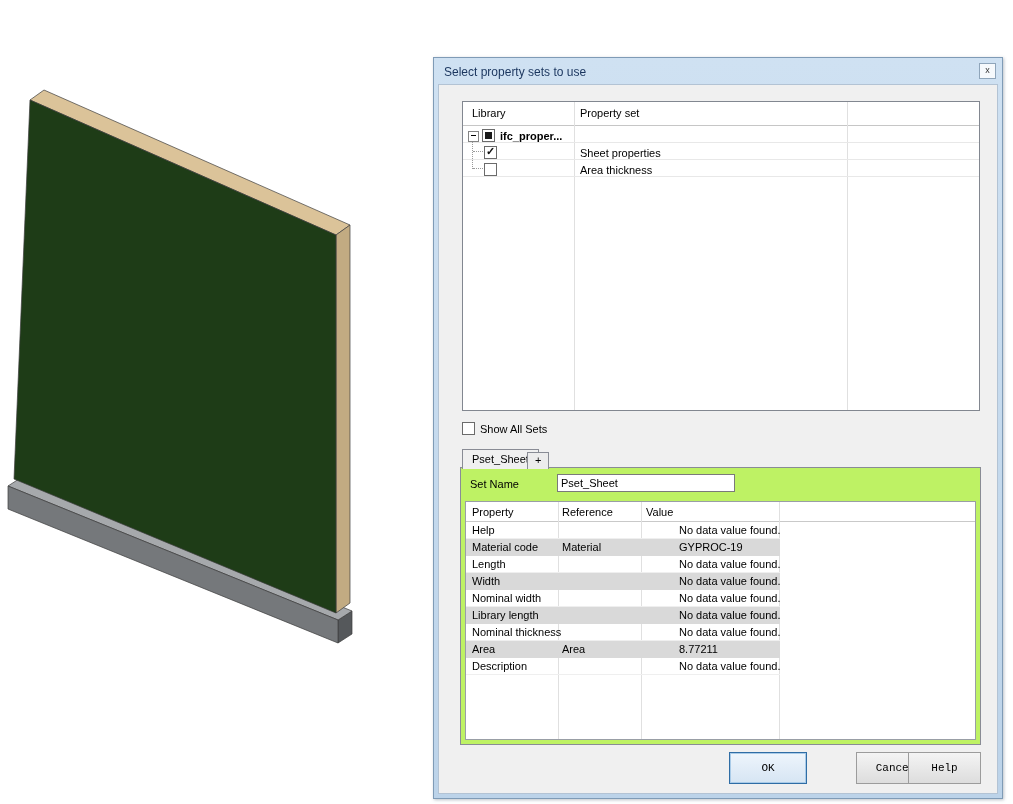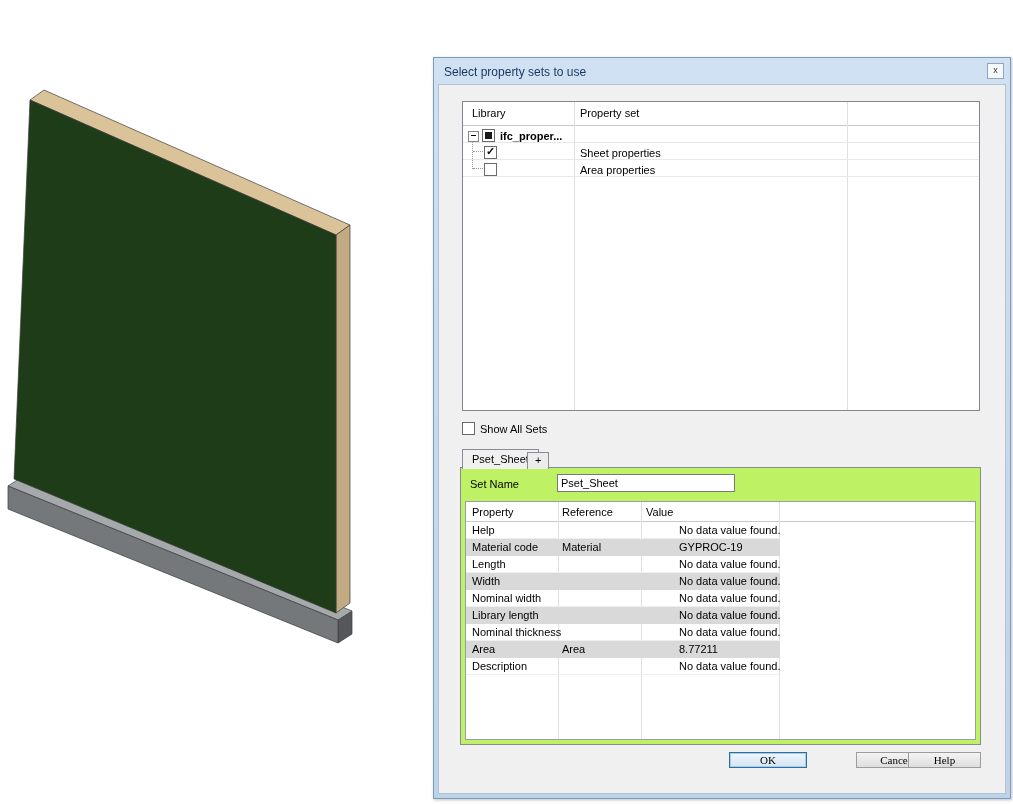--- a/index.html
+++ b/index.html
@@ -9,21 +9,20 @@
     overflow:hidden;
   }
   
   #viewport{position:absolute;left:0;top:0;width:440px;height:700px;}
   
   .dialog{
     position:absolute;left:433px;top:57px;width:568px;height:740px;
     background:linear-gradient(#cfe1f2,#bcd3e9);
     border:1px solid #7f9bb6;
     box-shadow:1px 1px 3px rgba(60,80,100,.35);
-    padding-left:8px;
   }
   .titlebar{position:absolute;left:0;top:0;right:0;height:25px;}
   .titlebar .title{position:absolute;left:10px;top:7px;font-size:12px;color:#1a355e;}
   .close-btn{
     position:absolute;right:6px;top:5px;width:15px;height:14px;
     background:#f6f9fc;border:1px solid #8fa5ba;
     font-size:9px;line-height:12px;text-align:center;color:#333;cursor:default;
   }
   .content{
     position:absolute;left:4px;right:4px;top:26px;bottom:4px;
@@ -84,21 +83,21 @@
   .grid .colhead{position:absolute;top:4px;}
   .grid .headline{position:absolute;left:0;right:0;top:19px;height:1px;background:#c9c9c9;}
   .grid .gv1{left:92px;} .grid .gv2{left:175px;} .grid .gv3{left:313px;}
   .rows{position:absolute;left:0;top:20px;right:0;}
   .pg-row{position:relative;height:17px;width:314px;box-sizing:border-box;border-bottom:1px solid #efefef;}
   .pg-row:nth-child(even){background:#d9d9d9;border-bottom:1px solid #d9d9d9;}
   .pg-row span{position:absolute;top:2px;white-space:nowrap;}
   .pg-row .c1{left:6px;} .pg-row .c2{left:96px;} .pg-row .c3{left:180px;margin-left:33px;}
   
   .btn{
-    position:absolute;top:667px;height:16px;font-family:Liberation Serif, serif;
+    position:absolute;top:667px;height:32px;font-family:Liberation Mono, monospace;
     font-size:11px;background:linear-gradient(#f4f4f4,#dddddd);
     border:1px solid #9c9c9c;cursor:default;
   }
   .btn-ok{left:290px;width:78px;border:1px solid #2f6da5;
     background:linear-gradient(#eef5fc,#d6e5f3);
     box-shadow:inset 0 0 0 1px #a9cbe8;}
   .btn-cancel{left:372px;width:79px;margin-left:45px;}
   .btn-help{left:469px;width:73px;}
 </style>
 </head>
@@ -141,21 +140,21 @@
       <div class="expand-box">
           <div class="minus"></div>
         </div>
       <div class="cb tristate" style="left:19px;top:27px"></div>
       <span class="root-label">ifc_proper...</span>
 
       <div class="cb checked" style="left:21px;top:44px"></div>
       <span class="item-label" style="top:45px">Sheet properties</span>
 
       <div class="cb" style="left:21px;top:61px"></div>
-      <span class="item-label" style="top:62px">Area properties</span>
+      <span class="item-label" style="top:62px">Area thickness</span>
     </div>
 
     <div class="cb sas-cb"></div>
     <span class="sas-label">Show All Sets</span>
 
     <div class="tab selected">Pset_Sheet</div>
     <div class="tab plus">+</div>
 
     <div class="pane">
       <span class="setname-label">Set Name</span>

